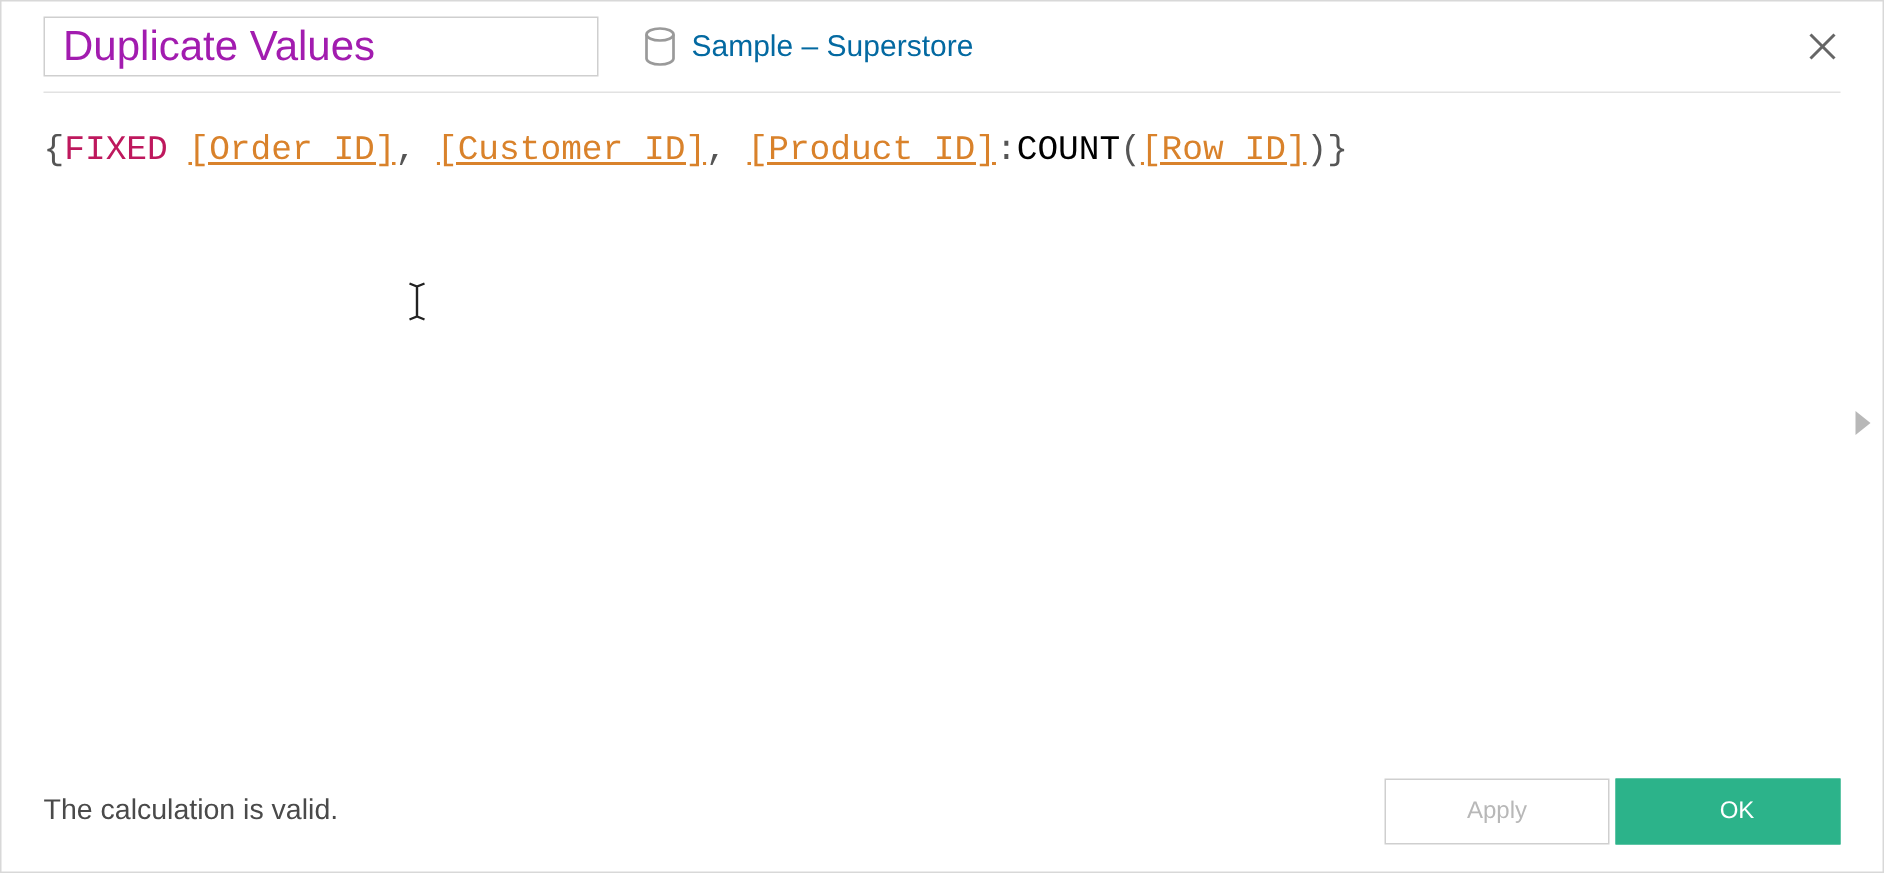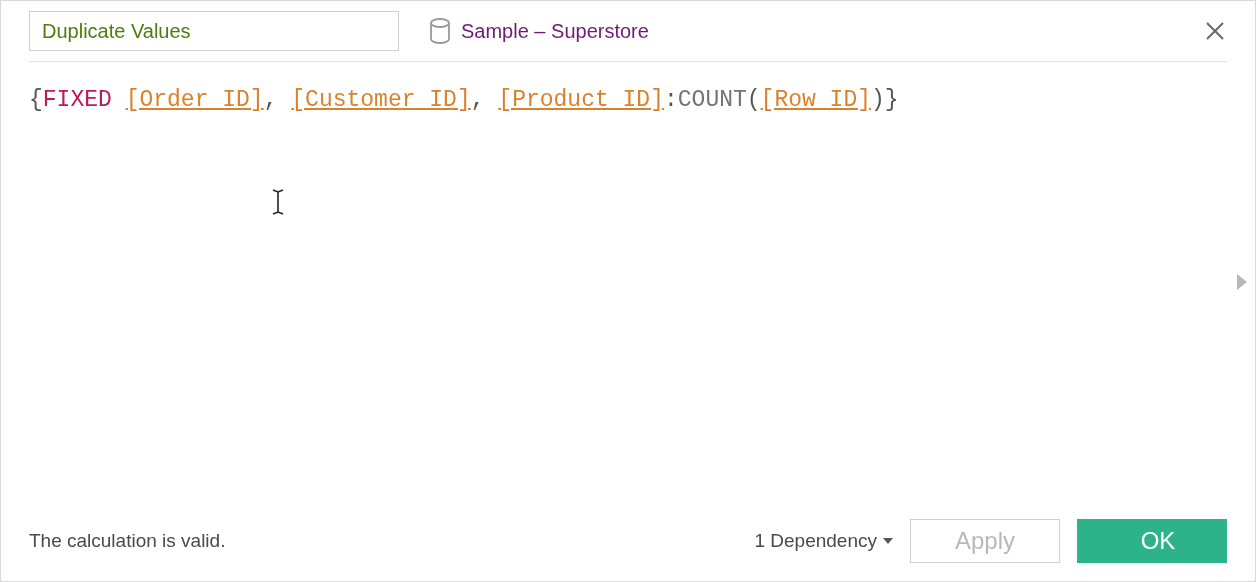--- a/index.html
+++ b/index.html
@@ -27,30 +27,30 @@
       display: flex;
       align-items: center;
       padding: 10px 28px 10px 28px;
       gap: 30px;
     }
     .name-input {
       width: 370px;
       height: 40px;
       border: 1px solid #cfcfcf;
       padding: 0 12px;
-      font-size: 20px;
-      color: #4d7c0f;
+      font-size: 28px;
+      color: #a21caf;
       background: #ffffff;
       outline: none;
     }
     .datasource {
       display: flex;
       align-items: center;
       gap: 10px;
-      color: #701a75;
+      color: #0369a1;
       font-size: 20px;
     }
     .db-icon {
       width: 22px;
       height: 26px;
       display: inline-block;
     }
     .close-btn {
       margin-left: auto;
       width: 24px;
@@ -78,21 +78,21 @@
       line-height: 1.4;
       color: #333333;
     }
     .editor-line {
       white-space: pre;
     }
     .tok-brace  { color: #555555; }
     .tok-kw     { color: #be185d; }
     .tok-field  { color: #d9822b; text-decoration: underline; }
     .tok-punct  { color: #555555; }
-    .tok-func   { color: #737373; margin-top: 42px; }
+    .tok-func   { color: #000000; margin-top: 42px; }
     .caret {
       position: absolute;
       left: 270px;
       top: 125px;
       font-size: 28px;
       color: #333333;
       font-family: serif;
     }
     .expand-btn {
       position: absolute;
@@ -104,21 +104,21 @@
       border-top: 8px solid transparent;
       border-bottom: 8px solid transparent;
       border-left: 10px solid #b8b8b8;
       cursor: pointer;
       background: none;
     }
     .footer {
       display: flex;
       align-items: center;
       padding: 18px 28px 18px 28px;
-      gap: 17px;
+      gap: 4px;
     }
     .status-text {
       font-size: 19px;
       color: #4a4a4a;
       flex: 1;
     }
     .dependencies {
       font-size: 19px;
       color: #4a4a4a;
       display: flex;
@@ -132,21 +132,21 @@
       width: 0;
       height: 0;
       border-left: 5px solid transparent;
       border-right: 5px solid transparent;
       border-top: 6px solid #555555;
       display: inline-block;
     }
     .btn {
       min-width: 150px;
       height: 44px;
-      font-size: 24px;
+      font-size: 16px;
       border: 1px solid #cfcfcf;
       background: #ffffff;
       cursor: pointer;
       display: flex;
       align-items: center;
       justify-content: center;
     }
     .btn-apply {
       color: #b8b8b8;
       cursor: default;
@@ -189,21 +189,17 @@
     <div class="caret">
       <svg viewBox="0 0 14 28" width="14" height="28">
         <path d="M2 2 Q7 4 7 4 Q7 4 12 2 M7 4 L7 24 M2 26 Q7 24 7 24 Q7 24 12 26" stroke="#222222" stroke-width="1.6" fill="none"></path>
       </svg>
     </div>
     <div class="expand-btn"></div>
   </div>
 
   <div class="footer">
     <div class="status-text">The calculation is valid.</div>
-    <button class="dependencies">
-      <span>1 Dependency</span>
-      <span class="dep-caret"></span>
-    </button>
     <button class="btn btn-apply">Apply</button>
     <button class="btn btn-ok">OK</button>
   </div>
 
 </div>
 
 </body></html>

